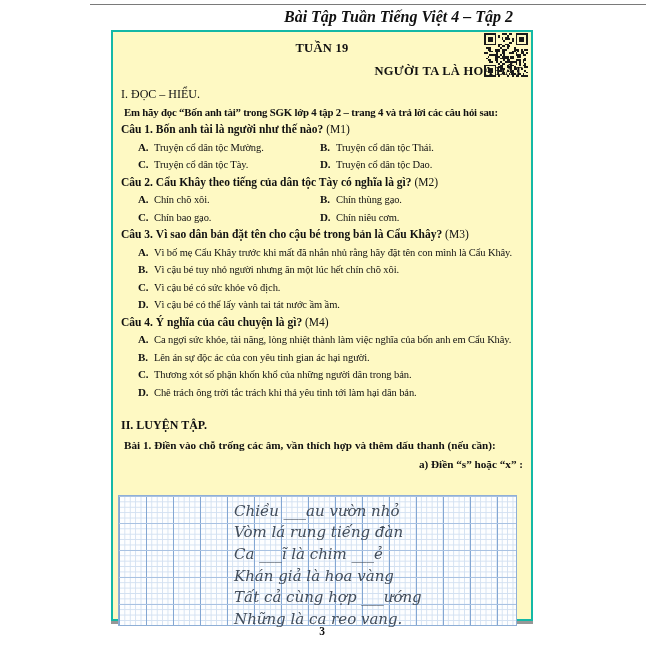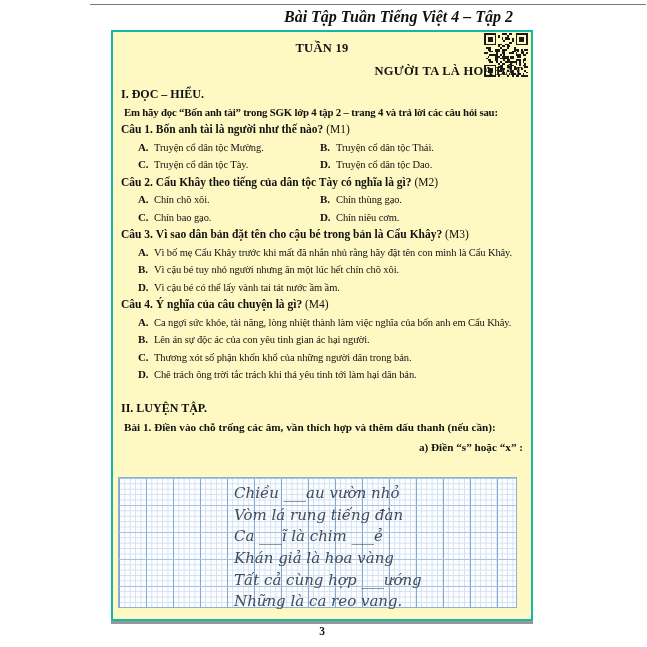--- a/index.html
+++ b/index.html
@@ -14,21 +14,21 @@
            border:2px solid #14b8a6;box-shadow:0 3px 0 #979797;background:#fef9c3;}
   .box-inner{position:relative;padding:6px 8px 0 8px;height:100%;box-sizing:border-box;}
 
   .qr{position:absolute;top:1px;right:3px;width:44px;height:44px;}
   .qr svg{display:block;width:44px;height:44px;}
 
   .title-week{text-align:center;font-weight:bold;font-size:12.5px;height:24px;line-height:20px;letter-spacing:.3px;}
   .title-lesson{text-align:right;font-weight:bold;font-size:12.5px;height:18px;line-height:18px;letter-spacing:.3px;}
 
   .row{height:17.5px;line-height:17.5px;white-space:nowrap;font-size:11.5px;}
-  .sec-head{font-weight:bold;font-size:12px;margin-top:6px;}
+  .sec-head{font-weight:normal;font-size:12px;margin-top:6px;}
   .intro{font-weight:bold;font-size:10.8px;letter-spacing:-.2px;margin-left:3px;}
   .q-line .b{font-weight:bold;}
   .q-line .lvl{font-weight:normal;}
 
   .opts2{display:grid;grid-template-columns:182px auto;margin-left:17px;}
   .opts2 .opt{height:17.5px;line-height:17.5px;}
   .opts1 .opt{height:17.5px;line-height:17.5px;margin-left:17px;}
   .opt{white-space:nowrap;font-size:10.5px;letter-spacing:-.1px;}
   .opt .letter{display:inline-block;width:16px;font-weight:bold;font-size:11px;}
 
@@ -303,20 +303,21 @@
       </div>
 
       <div class="row q-line">
         <span class="b">Câu 3.</span>
         <span class="b">Vì sao dân bản đặt tên cho cậu bé trong bản là Cẩu Khây?</span>
         <span class="lvl">(M3)</span>
       </div>
       <div class="opts1">
         <div class="opt"><span class="letter">A.</span><span>Vì bố mẹ Cẩu Khây trước khi mất đã nhắn nhủ rằng hãy đặt tên con mình là Cẩu Khây.</span></div>
         <div class="opt"><span class="letter">B.</span><span>Vì cậu bé tuy nhỏ người nhưng ăn một lúc hết chín chõ xôi.</span></div>
+        <div class="opt"><span class="letter">C.</span><span>Vì cậu bé có sức khỏe vô địch.</span></div>
         <div class="opt"><span class="letter">D.</span><span>Vì cậu bé có thể lấy vành tai tát nước ầm ầm.</span></div>
       </div>
 
       <div class="row q-line">
         <span class="b">Câu 4.</span>
         <span class="b">Ý nghĩa của câu chuyện là gì?</span>
         <span class="lvl">(M4)</span>
       </div>
       <div class="opts1">
         <div class="opt"><span class="letter">A.</span><span>Ca ngợi sức khỏe, tài năng, lòng nhiệt thành làm việc nghĩa của bốn anh em Cẩu Khây.</span></div>

